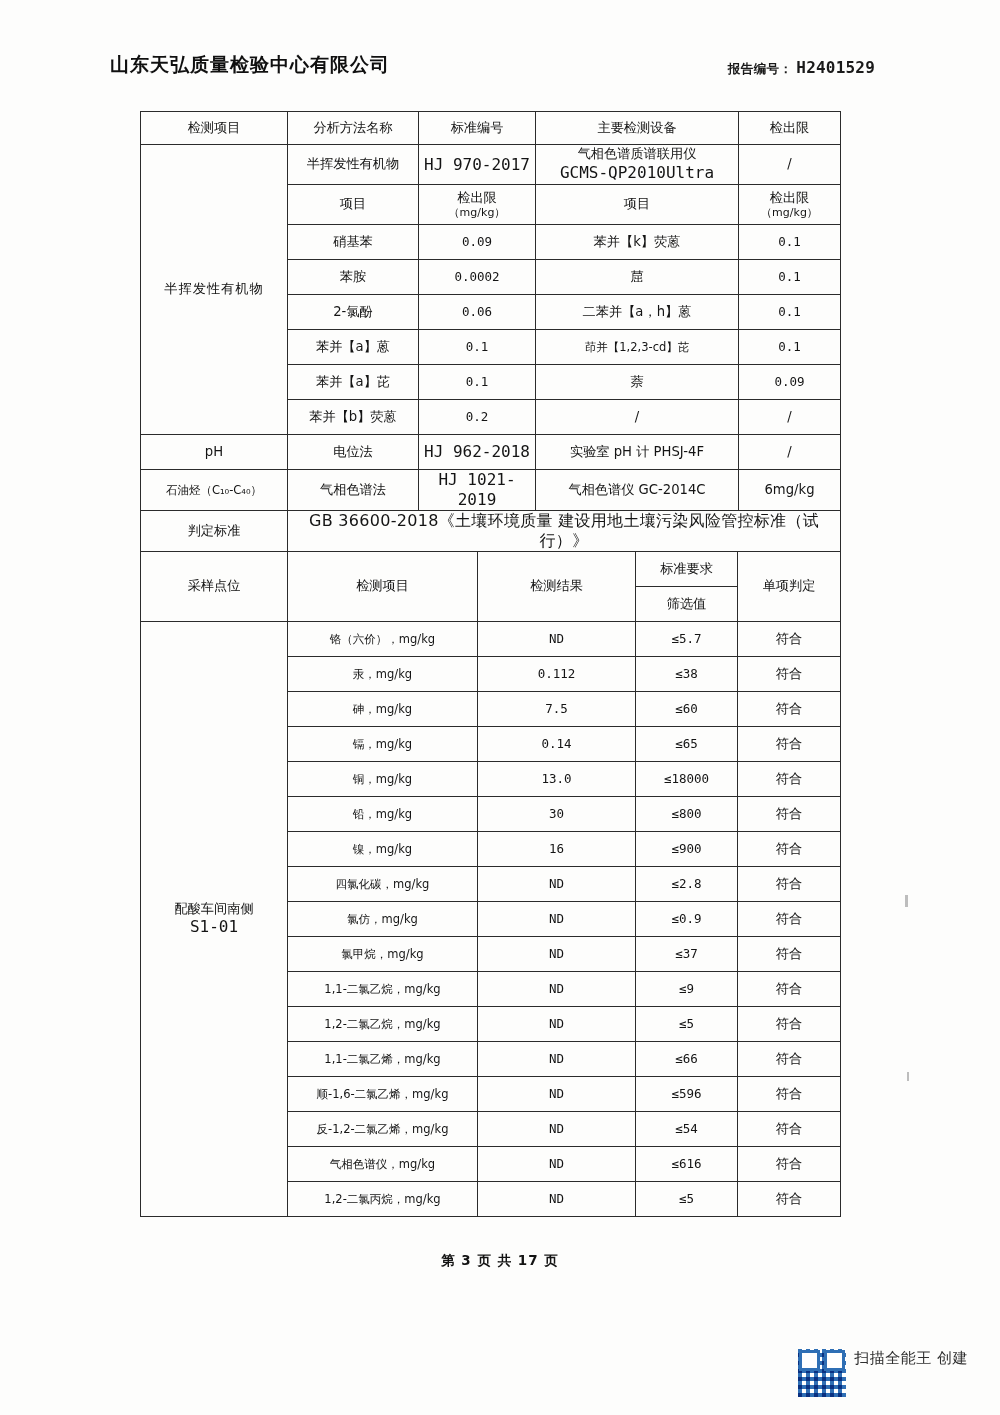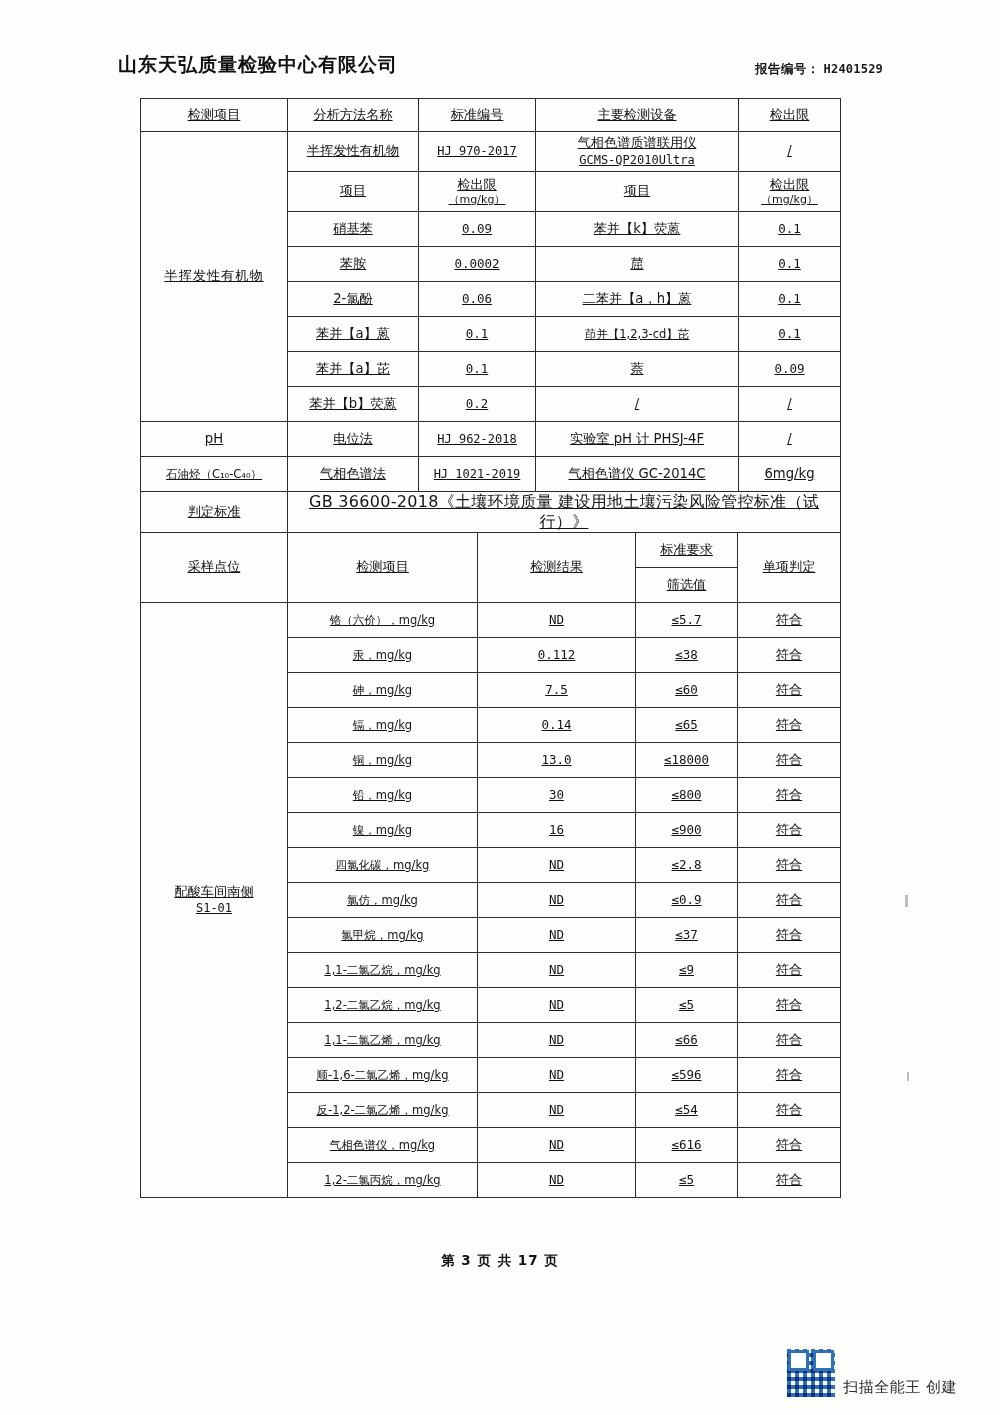--- a/index.html
+++ b/index.html
@@ -16,21 +16,21 @@
     overflow: hidden;
   }
   .page {
     position: absolute;
     inset: 0;
     background: #fdfdfc;
   }
   
   .header {
     position: absolute;
-    left: 118px;
+    left: 110px;
     top: 52px;
     width: 765px;
     display: flex;
     align-items: flex-end;
     justify-content: space-between;
   }
   .company {
     font-size: 19px;
     font-weight: bold;
     letter-spacing: 1px;
@@ -42,43 +42,42 @@
     color: #1a1a1a;
     white-space: nowrap;
   }
   .report-no .label { font-weight: bold; }
   .report-no .value { font-weight: bold; margin-left: 4px; letter-spacing: 0.2px;}
 
   
   .tbl-wrap {
     position: absolute;
     left: 140px;
-    top: 98px;
+    top: 111px;
     width: 700px;
-    text-decoration: underline;
   }
   table {
     border-collapse: collapse;
     width: 700px;
     table-layout: fixed;
   }
   td {
     border: 1px solid #2b2b2b;
     font-size: 13.2px;
     text-align: center;
     vertical-align: middle;
     padding: 0 2px;
     line-height: 1.25;
     color: #141414;
   }
   tr { height: 35px; }
   .h { height: 33px; }
   .sub { font-size: 11px; display: block; line-height: 1.1;}
   .small { font-size: 11.5px; margin-top: 48px; }
-  .mono { font-family: "DejaVu Sans Mono", "Liberation Mono", monospace; font-size: 12px; }
+  .mono { font-family: "DejaVu Sans Mono", "Liberation Mono", monospace; font-size: 16px; }
   .num { font-family: "DejaVu Sans Mono", "Liberation Mono", monospace; font-size: 12.5px; }
   .twoline { line-height: 1.25; text-align: center; }
   .vcell { letter-spacing: 1px; }
   .tall { height: 40px; }
   .crit { font-size: 16px; text-align: center; letter-spacing: 0.3px; }
 
   
   .footer {
     position: absolute;
     left: 0;
@@ -86,24 +85,24 @@
     width: 1000px;
     text-align: center;
     font-size: 13.5px;
     font-weight: bold;
     letter-spacing: 1px;
     color: #131313;
   }
   
   .scan {
     position: absolute;
-    right: 43px;
+    right: 32px;
     bottom: 18px;
     display: flex;
-    align-items: flex-end;
+    align-items: flex-start;
     gap: 8px;
   }
   .qr {
     width: 48px; height: 48px;
     background:
       repeating-linear-gradient(90deg, #2f6fb5 0 4px, #ffffff 4px 8px),
       repeating-linear-gradient(0deg, #2f6fb5 0 4px, #ffffff 4px 8px);
     background-blend-mode: multiply;
     position: relative;
   }

